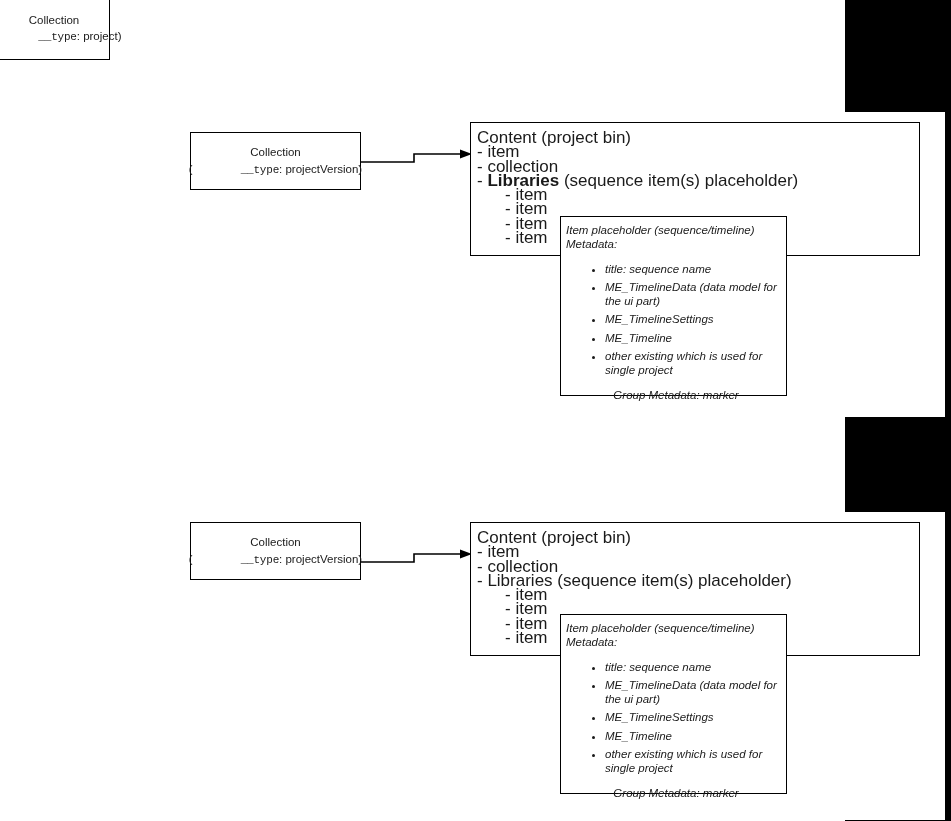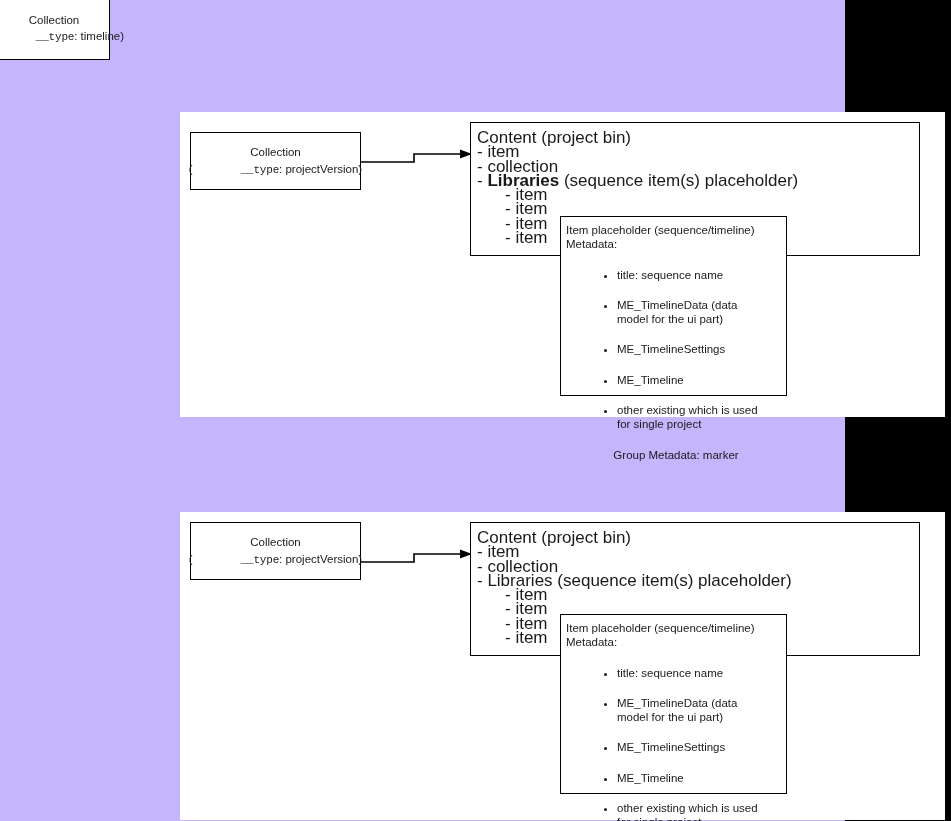--- a/index.html
+++ b/index.html
@@ -14,21 +14,21 @@
     overflow: hidden;
     font-family: "Liberation Sans", sans-serif;
     color: #1a1a1a;
   }
 
   .canvas {
     position: absolute;
     left: 0; top: 0;
     width: 845px;
     height: 821px;
-    background: #c4b5fd;
+    background: #ffffff;
   }
 
   
   .panel {
     position: absolute;
     background: #ffffff;
   }
   .panel-top    { left: 180px; top: 112px; width: 765px; height: 305px; }
   .panel-bottom { left: 180px; top: 512px; width: 765px; height: 308px; }
 
@@ -86,48 +86,49 @@
   .bold { font-weight: bold; }
 
   
   .box-item {
     width: 227px;
     height: 180px;
     padding: 6px 0 0 5px;
     font-size: 11.5px;
     line-height: 14.3px;
     box-sizing: border-box;
+    font-style: italic;
   }
   .box-item .hdr { white-space: nowrap; }
   .box-item ul {
     margin: 10px 0 10px 0;
     padding-left: 35px;
     list-style: disc;
   }
   .box-item li {
-    margin: 16px;
+    margin: 4px;
     padding: 0;
     line-height: 14.3px;
   }
   .box-item .footer { white-space: nowrap; text-align: center; }
 
   
   .connector { position: absolute; }
 </style>
 </head>
 <body>
 
 <div class="canvas">
 
   <div class="panel panel-top"></div>
   <div class="panel panel-bottom"></div>
 
   <div class="box box-collection-project">
     <div class="ln">Collection</div>
-    <div class="ln"><span>(</span><span class="mono">__type</span><span>: </span><span>timeline</span><span>)</span></div>
+    <div class="ln"><span>(</span><span class="mono">__type</span><span>: </span><span>project</span><span>)</span></div>
   </div>
 
   <div class="box box-collection-pv" style="left:190px; top:132px;">
     <div class="ln">Collection</div>
     <div class="ln"><span>(</span><span class="mono">__type</span><span>: </span><span>projectVersion</span><span>)</span></div>
   </div>
 
   <svg class="connector" style="left:358px; top:144px;" width="116" height="28">
     <path d="M 2 18 L 56 18 L 56 10 L 105 10" fill="none" stroke="#000000" stroke-width="1.6"></path>
     <path d="M 114 10 L 102 5.5 L 102 14.5 Z" fill="#000000"></path>

